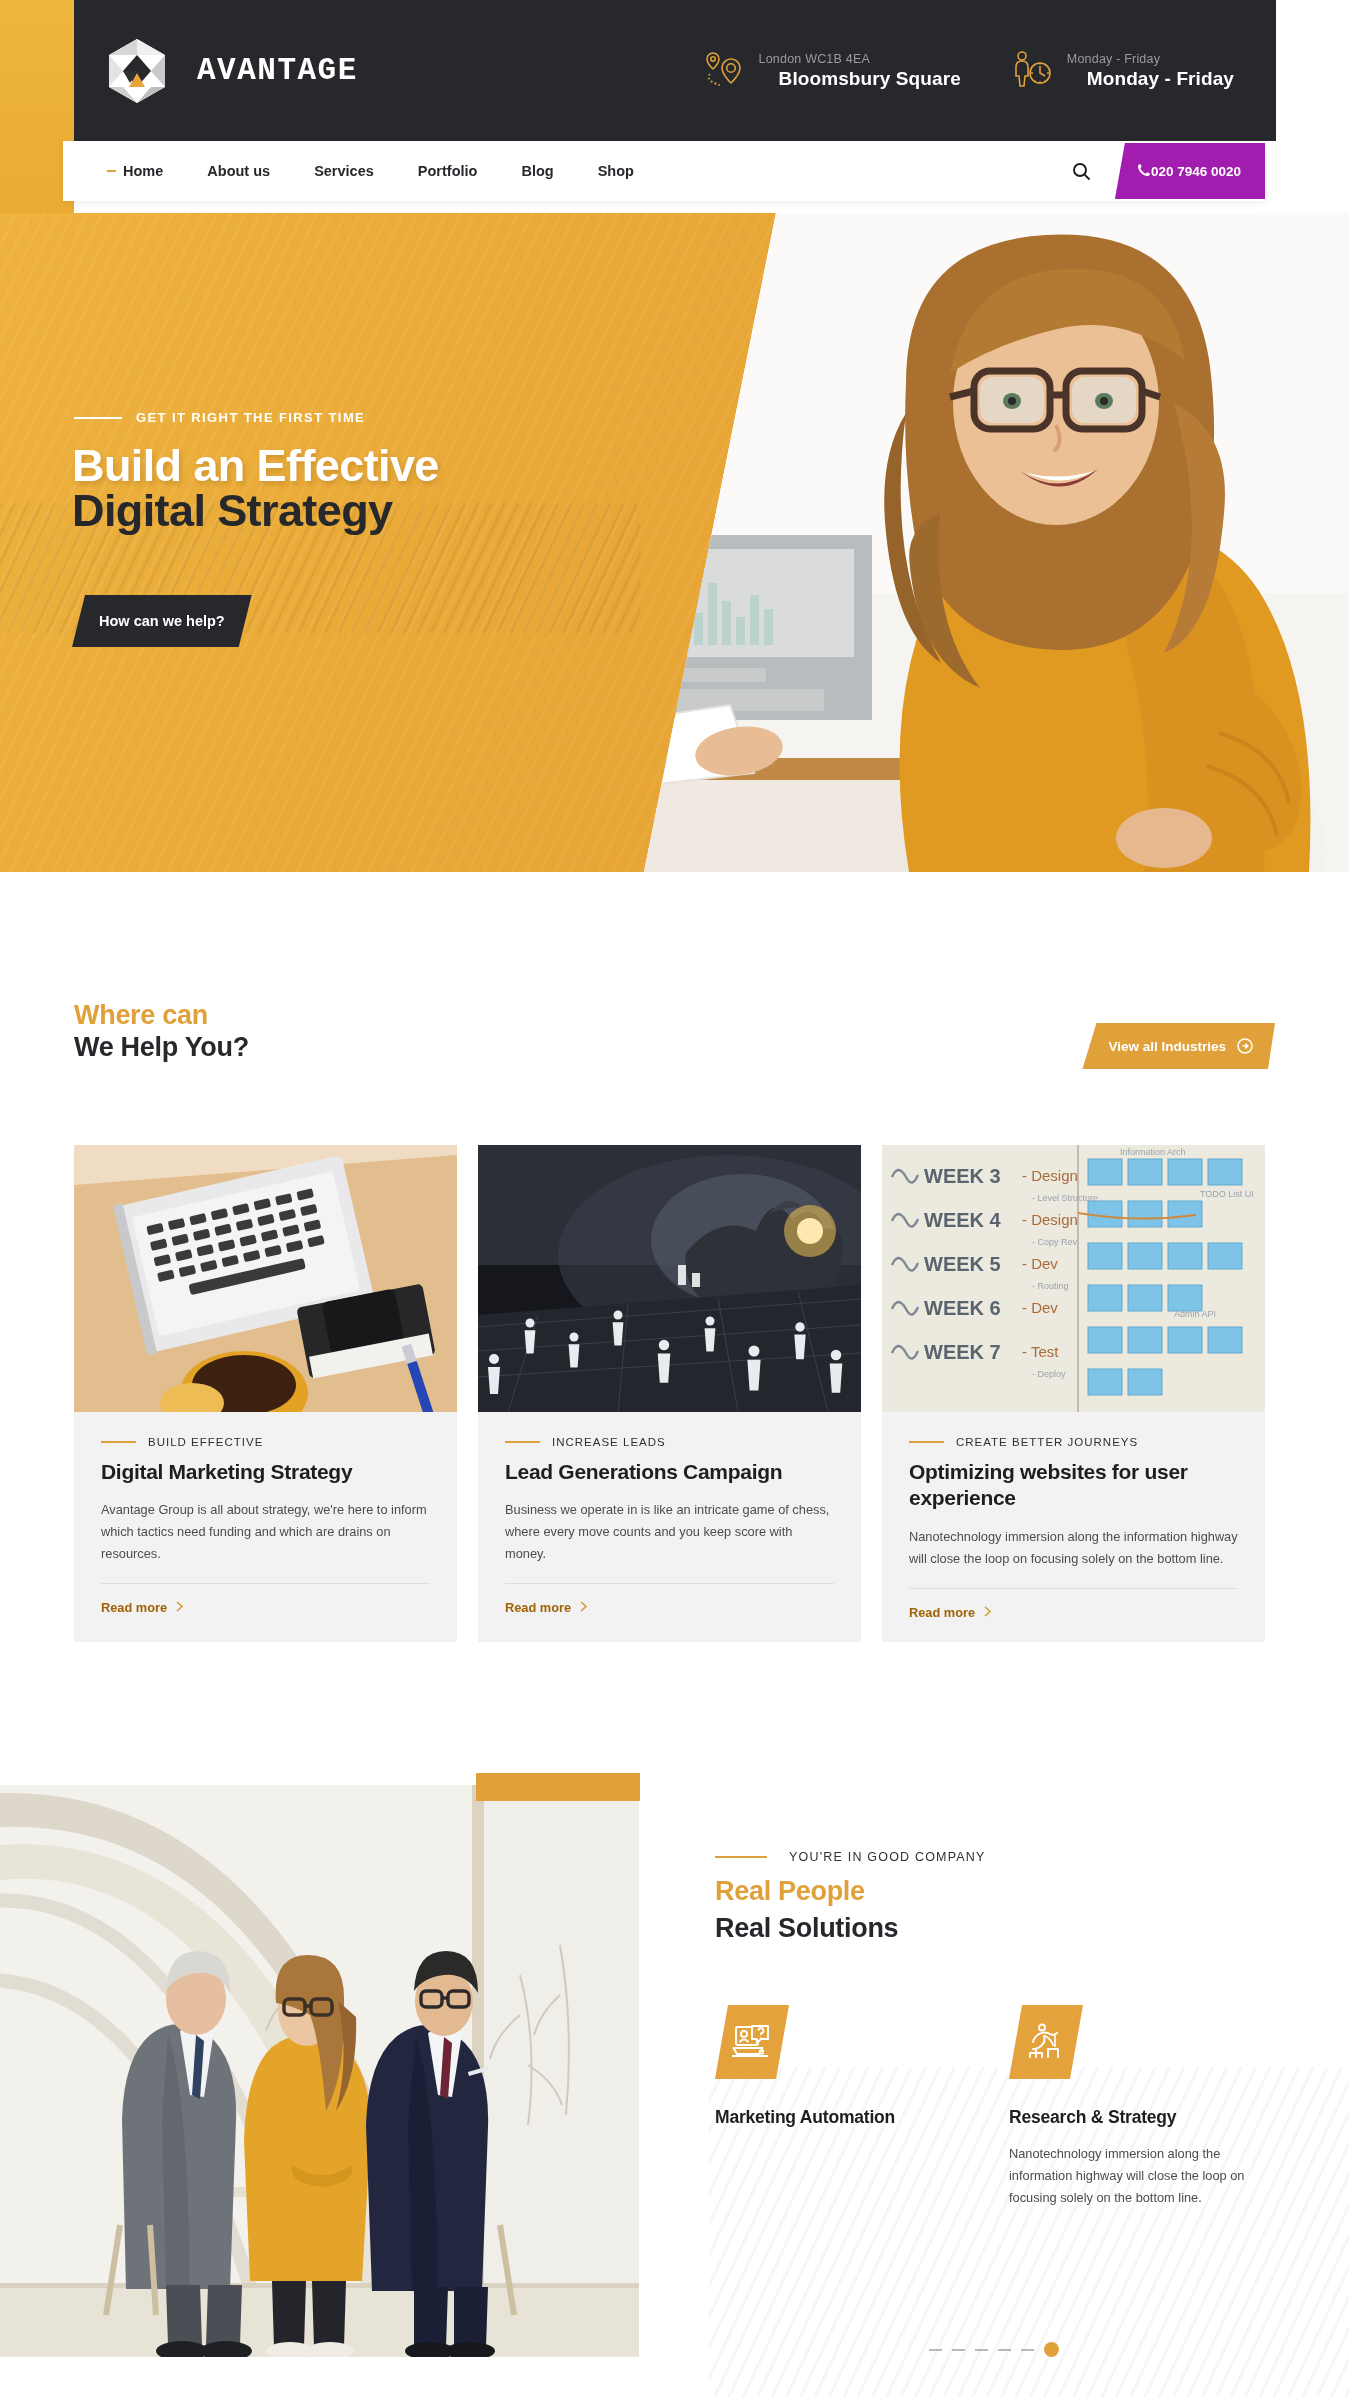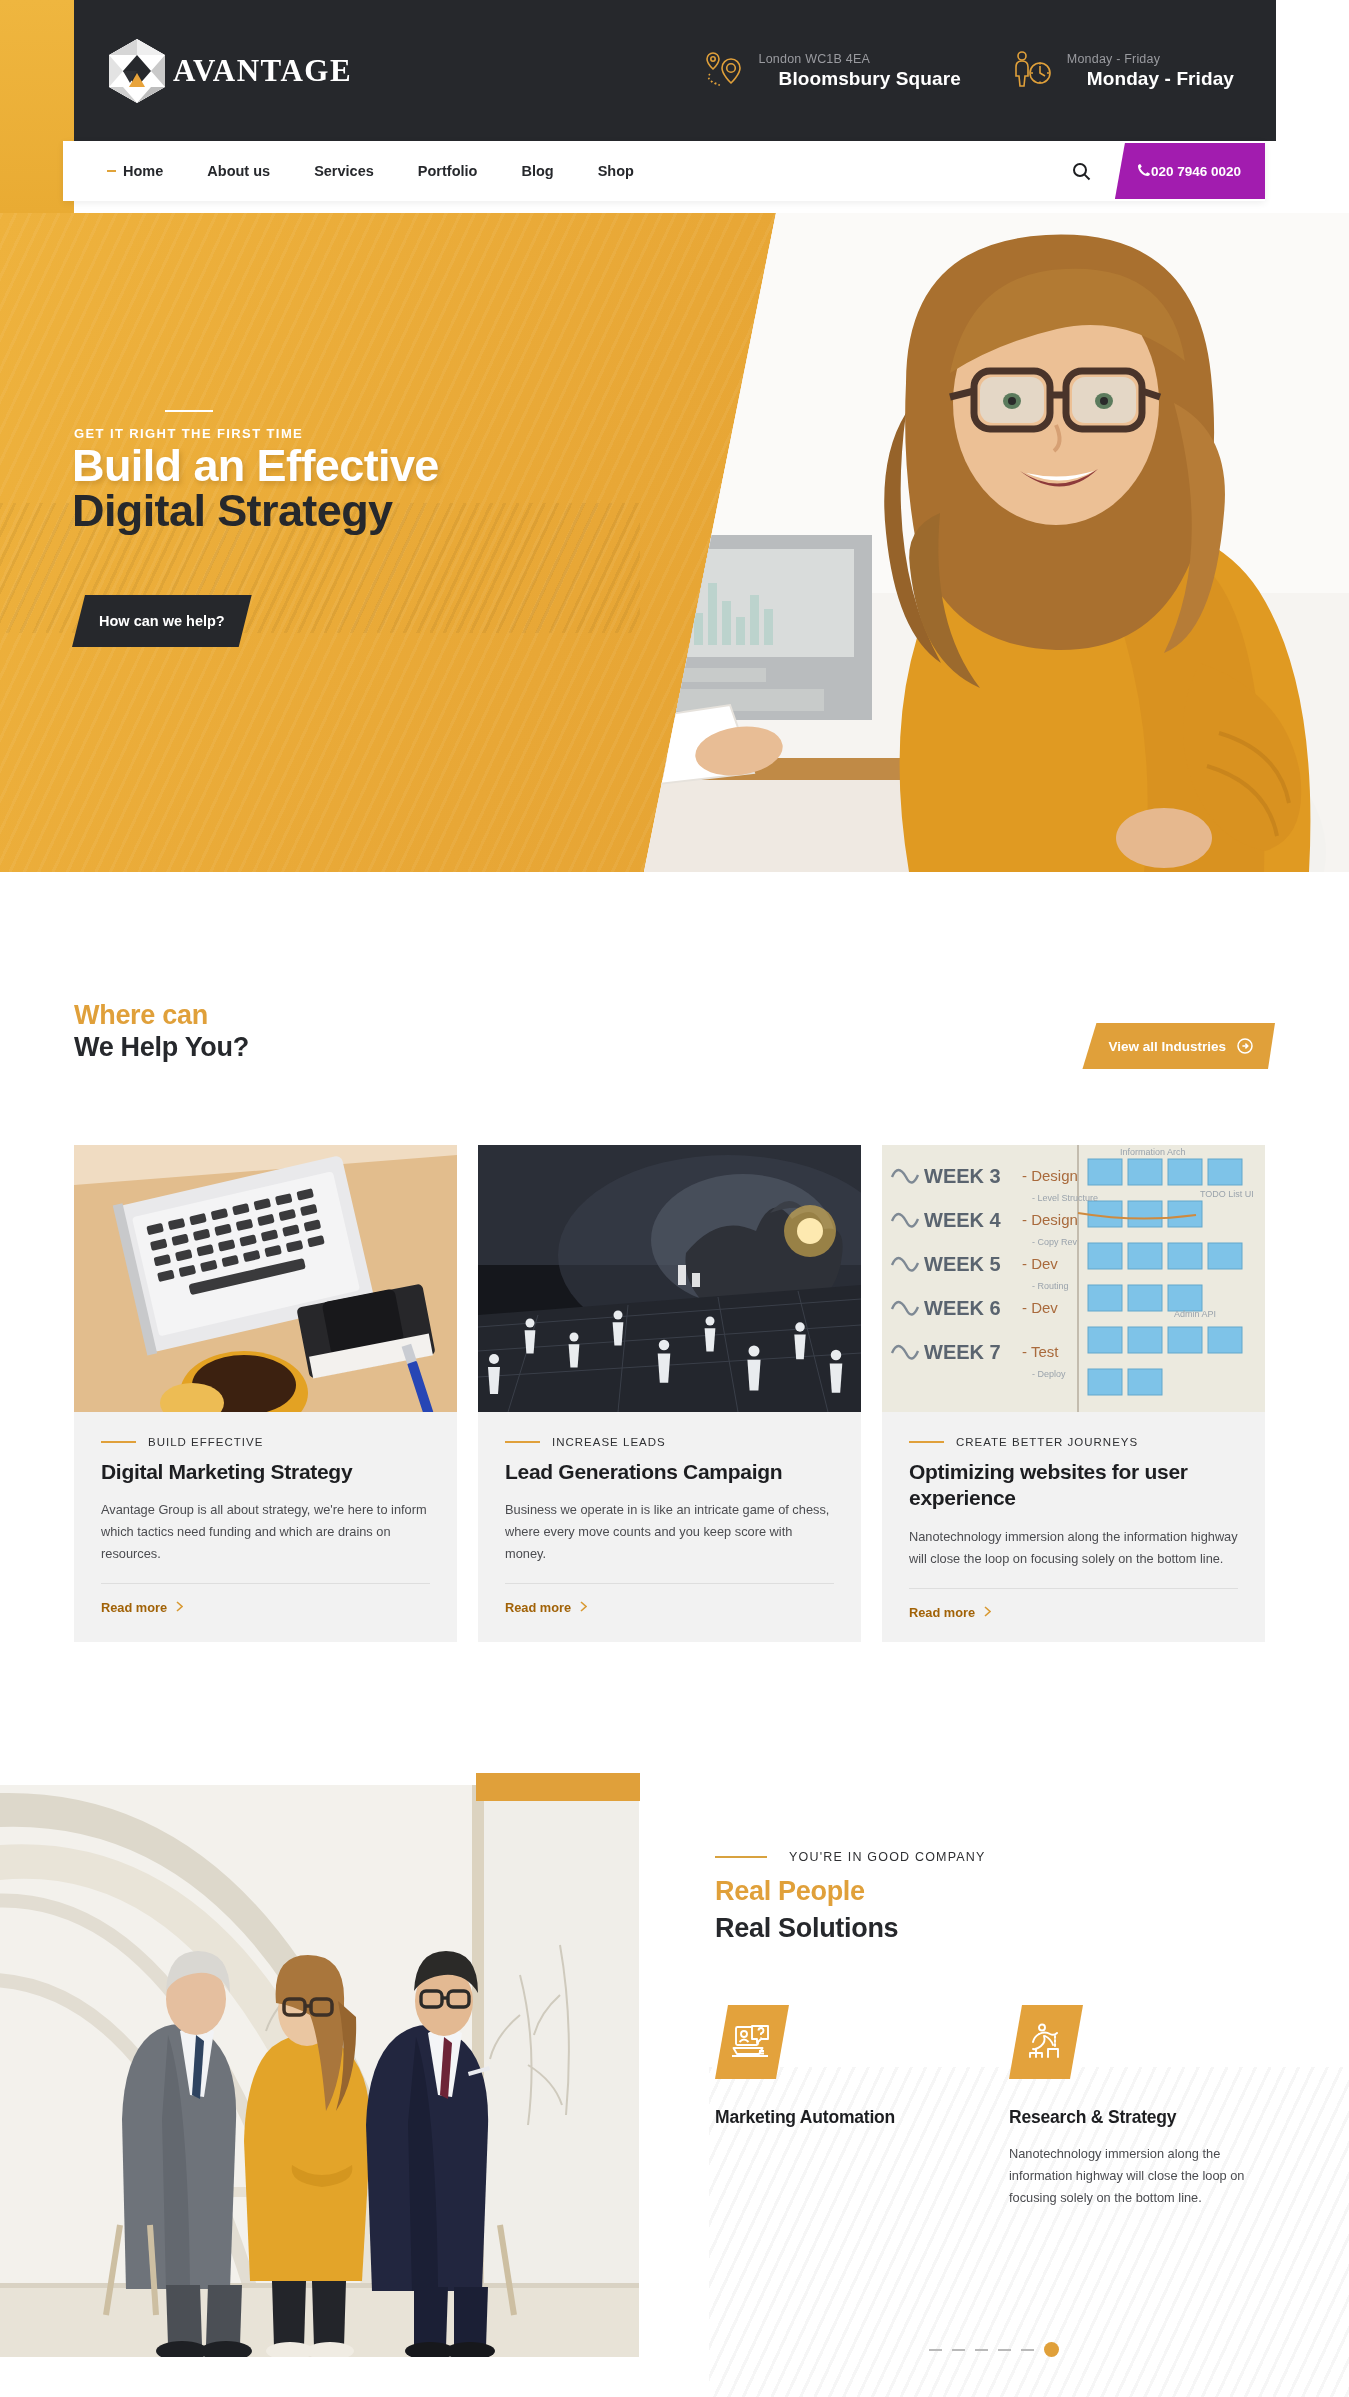--- a/index.html
+++ b/index.html
@@ -25,21 +25,21 @@
   
   .topbar{
     position:absolute; left:74px; top:0; width:1202px; height:141px;
     background:#26282c; z-index:5;
     display:flex; align-items:center;
   }
   .logo-wrap{ display:flex; align-items:center; margin-left:33px; }
   .logo-mark{ width:60px; height:66px; position:relative; }
   .logo-text{
     color:#fff; font-size:31px; font-weight:700; letter-spacing:1.5px;
-    margin-left:6px; font-family:Liberation Serif, serif;
+    margin-left:30px; font-family:Liberation Mono, monospace;
   }
   .topbar-right{ margin-left:auto; display:flex; align-items:center; margin-right:42px; gap:48px; }
   .info-item{ display:flex; align-items:center; gap:12px; }
   .info-icon{ width:46px; height:46px; flex:0 0 46px; }
   .info-sub{ color:#9a9ba0; font-size:12.5px; line-height:1.35; letter-spacing:.2px; }
   .info-main{ color:#fff; font-size:19px; font-weight:700; line-height:1.2; letter-spacing:.1px;margin-left:20px; }
 
   
   .navbar{
     position:absolute; left:63px; top:141px; width:1202px; height:60px;
@@ -81,21 +81,21 @@
     background-image:repeating-linear-gradient(115deg, rgba(0,0,0,.05) 0 3px, rgba(0,0,0,0) 3px 12px);
   }
   
   .hero-photo{
     position:absolute; right:0; top:0; width:705px; height:659px;
     clip-path:polygon(132px 0, 100% 0, 100% 100%, 0 100%);
     overflow:hidden;
   }
   .hero-photo-inner{ position:absolute; inset:0; background:#f3f2f0; }
   .hero-eyebrow{
-    position:absolute; left:74px; top:197px; display:flex; align-items:center; gap:14px;flex-direction:column;
+    position:absolute; left:74px; top:197px; display:flex; align-items:center; gap:14px;
   }
   .eyebrow-line{ width:48px; height:2px; background:#fff; display:block; }
   .eyebrow-text{ color:#fff; font-size:13px; font-weight:700; letter-spacing:1.4px; }
   .hero-title1{
     position:absolute; left:72px; top:227px;
     font-size:45px; font-weight:700; color:#fff; letter-spacing:-.6px;
     text-shadow:2px 3px 5px rgba(120,75,10,.25);
   }
   .hero-title2{
     position:absolute; left:72px; top:272px;

